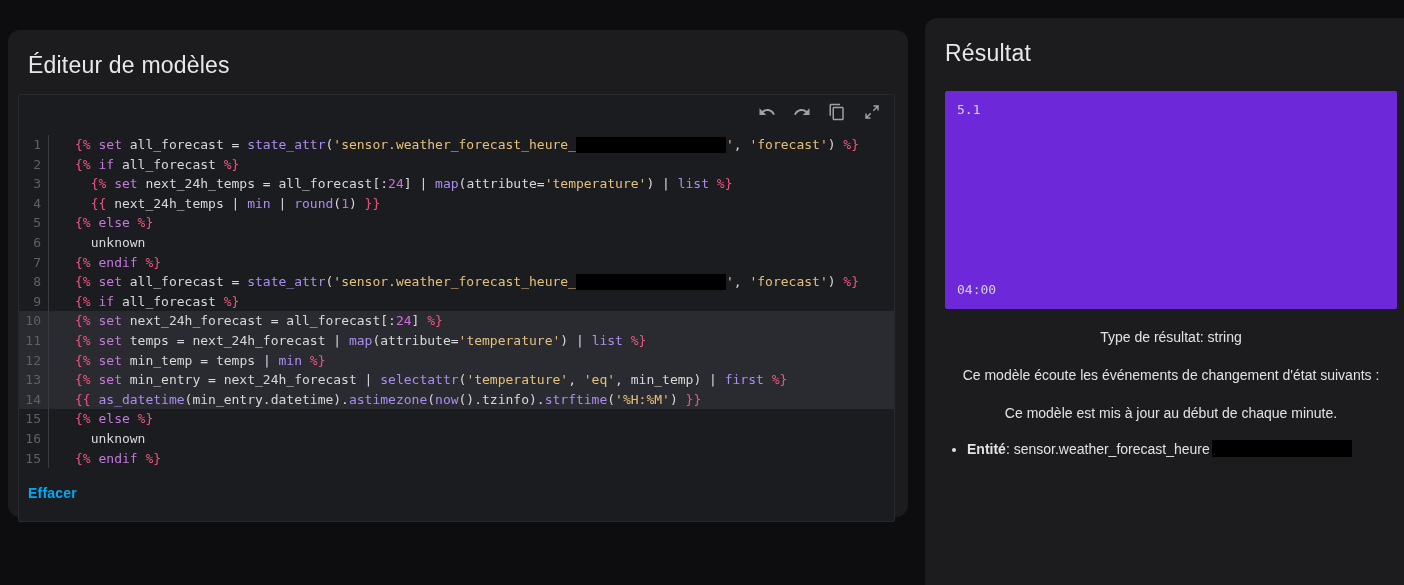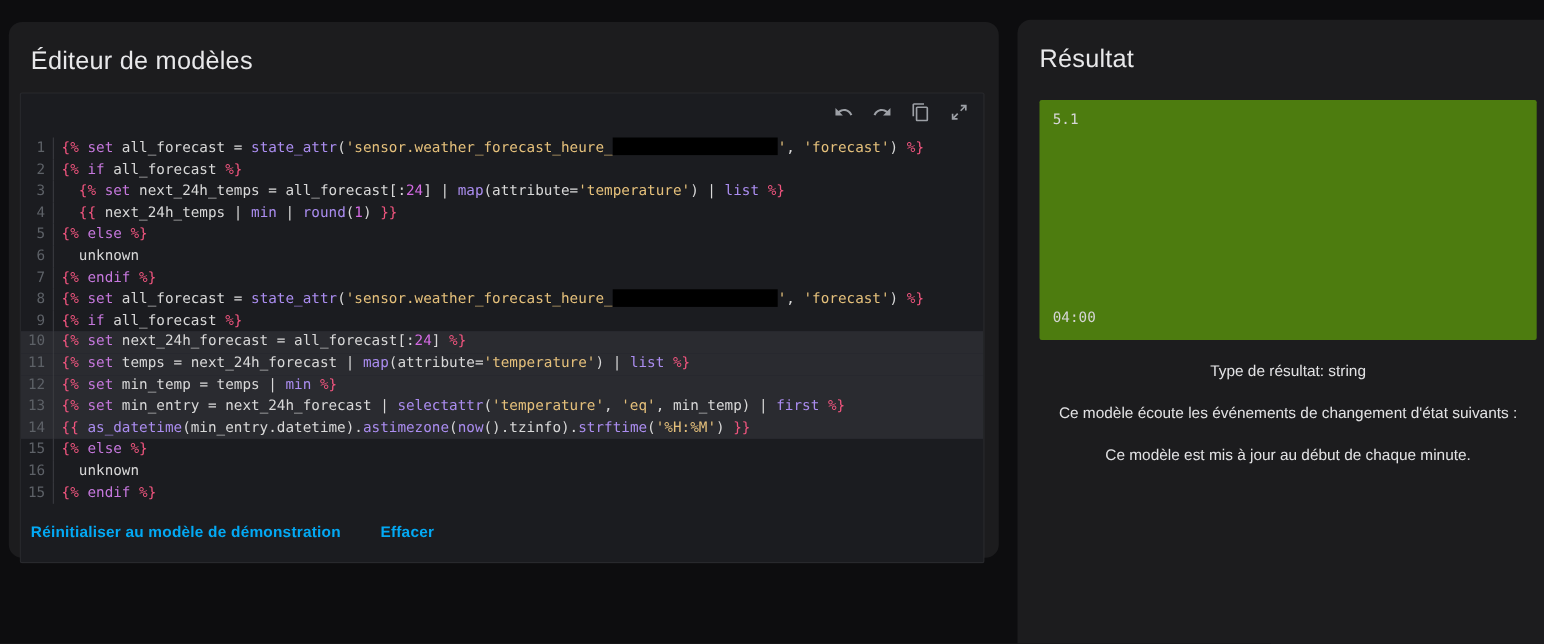--- a/index.html
+++ b/index.html
@@ -15,21 +15,21 @@
   html,body{margin:0;padding:0;}
   body{
     width:1404px;height:585px;position:relative;overflow:hidden;
     background:#0d0d0f;
     font-family:"Liberation Sans",sans-serif;
     color:#e3e3e5;
   }
   .card{
     position:absolute;background:#1c1c1e;border-radius:12px;
   }
-  .editor-card{left:8px;top:20px;width:900px;height:487px;}
+  .editor-card{left:8px;top:30px;width:900px;height:487px;}
   .result-card{left:925px;top:18px;width:492px;height:580px;}
   .card-title{
     margin:0;padding:22px 20px 16px;font-size:23px;font-weight:400;color:#e8e8ea;letter-spacing:.2px;
   }
   
   .editor{
     position:absolute;left:10px;top:64px;width:877px;height:428px;
     background:#1b1c20;border:1px solid rgba(255,255,255,0.06);border-radius:2px;
     overflow:hidden;
   }
@@ -44,40 +44,40 @@
   .code-lines{
     padding-top:6px;
     font-family:"DejaVu Sans Mono",monospace;font-size:13px;line-height:19.6px;
   }
   .code-row{display:flex;min-height:19.6px;}
   .code-row.hl{background:#2a2b30;}
   .gutter-num{
     flex:0 0 30px;width:30px;padding-right:7px;text-align:right;
     color:#5d6167;border-right:1px solid #3a3b40;user-select:none;
   }
-  .code-content{padding-left:7px;white-space:pre;color:var(--syntax-text);}
+  .code-content{padding-left:7px;white-space:pre;color:var(--syntax-text);margin-left:19px;}
   .tk-tag{color:var(--syntax-tag);}
   .tk-kw{color:var(--syntax-keyword);}
   .tk-fn{color:var(--syntax-function);}
   .tk-str{color:var(--syntax-string);}
   .tk-num{color:var(--syntax-number);}
   .tk-txt,.tk-op,.tk-pun{color:var(--syntax-text);}
   .redact{
     display:inline-block;height:16px;background:#000;vertical-align:middle;transform:translateY(-1px);
   }
   .card-actions{
     position:absolute;left:20px;bottom:16px;display:flex;gap:36px;align-items:center;
   }
   .text-button{
     background:none;border:none;padding:0;cursor:pointer;
     color:var(--accent);font-family:"Liberation Sans",sans-serif;font-size:14px;font-weight:bold;letter-spacing:.2px;
   }
   
   .result-output{
-    margin:8px 20px 0 20px;padding:10px 12px;background:#4d7c0f;border-radius:2px;
+    margin:8px 20px 0 20px;padding:10px 12px;background:#6d28d9;border-radius:2px;
     font-family:"DejaVu Sans Mono",monospace;font-size:13px;line-height:18px;color:#d6d6d6;
     white-space:pre-wrap;min-height:40px;
   }
   .result-line{
     margin:19px 20px 0 20px;font-size:14px;line-height:1.35;color:#e2e2e4;text-align:center;
   }
   .entity-list{
     margin:16px 20px 0 20px;padding-left:22px;font-size:14px;color:#e2e2e4;
   }
   .entity-list li{margin:0;line-height:1.5;}
@@ -180,36 +180,38 @@
             <span class="code-content"><span class="tk-txt">  unknown</span></span>
           </div>
           <div class="code-row">
             <span class="gutter-num">15</span>
             <span class="code-content"><span class="tk-tag">{% </span><span class="tk-kw">endif</span><span class="tk-tag"> %}</span></span>
           </div>
         </div>
     </div>
 
     <div class="card-actions">
-      <button class="text-button">Réinitialiser au modèle de démonstration</button>
       <button class="text-button">Effacer</button>
     </div>
   </section>
 
   <section class="card result-card">
     <h1 class="card-title">Résultat</h1>
     <pre class="result-output">5.1
 
 
 
 
 
 
 
 
 
 04:00</pre>
     <p class="result-line">Type de résultat: string</p>
     <p class="result-line">Ce modèle écoute les événements de changement d'état suivants :</p>
     <p class="result-line">Ce modèle est mis à jour au début de chaque minute.</p>
+    <ul class="entity-list">
+      <li><b>Entité</b><span>: sensor.weather_forecast_heure</span><span class="redact entity-redact"></span></li>
+    </ul>
   </section>
 
 </div>
 
 </body></html>

